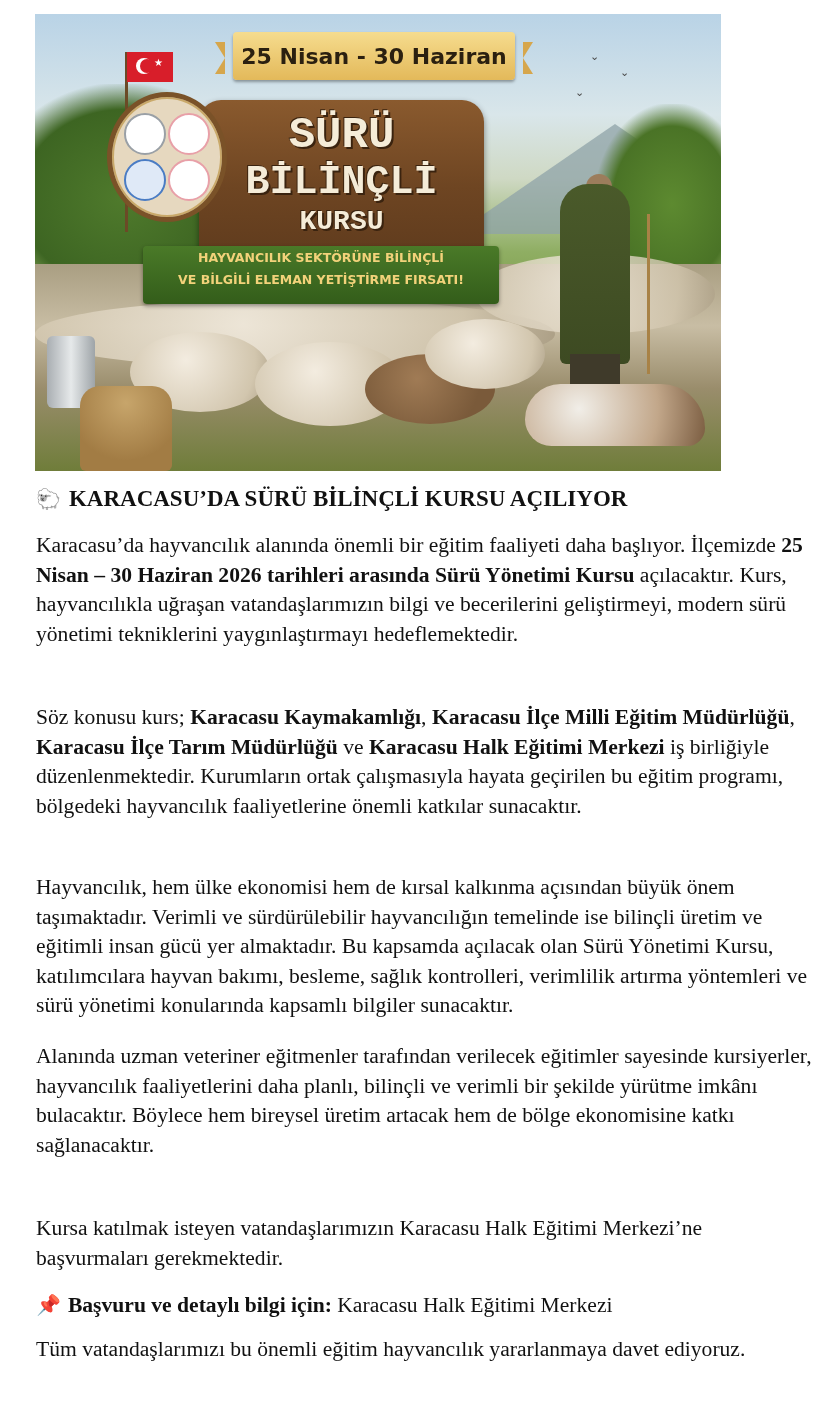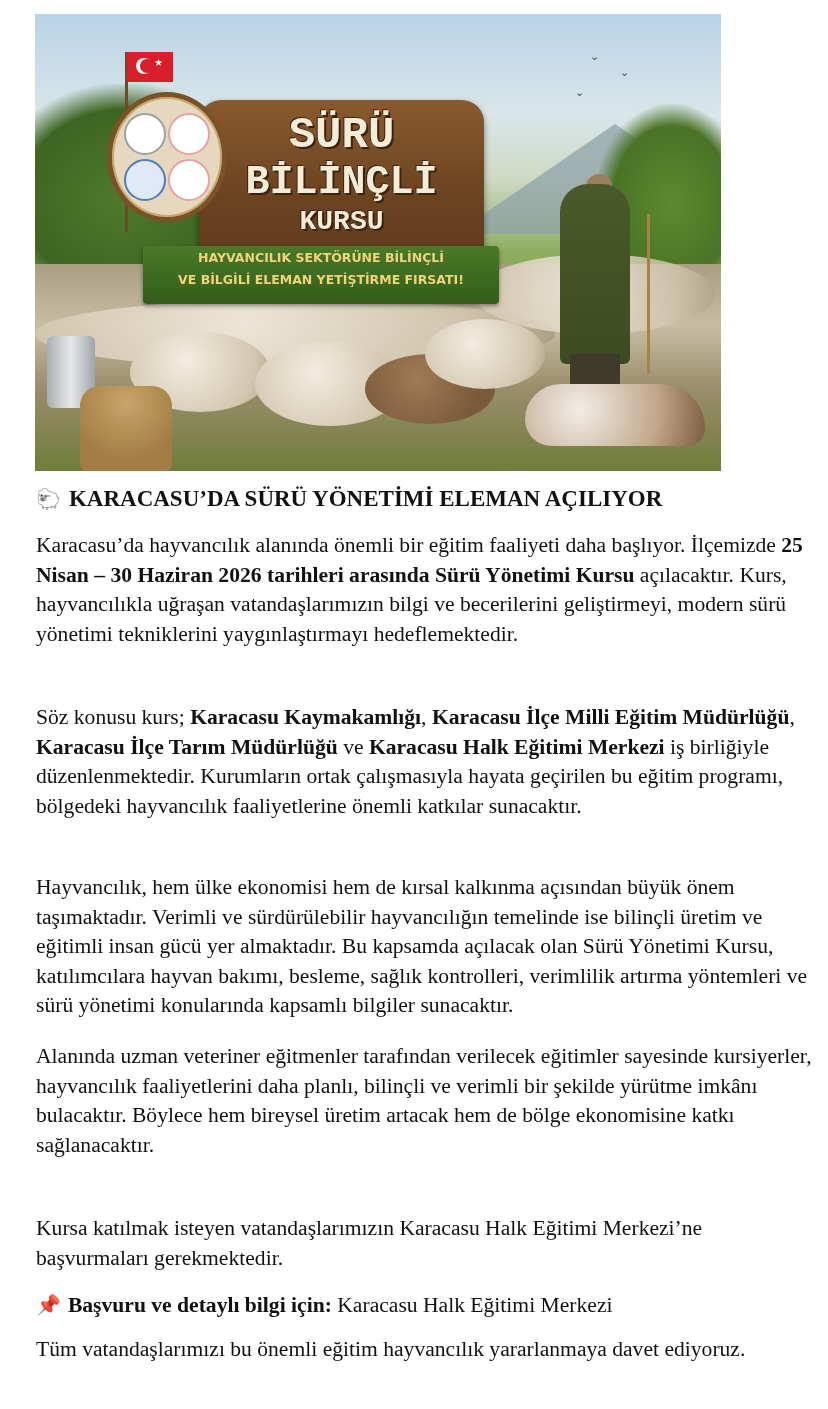--- a/index.html
+++ b/index.html
@@ -67,20 +67,21 @@
   <div class="staff"></div>
   <div class="dog"></div>
   <span class="bird" style="left:555px;top:36px">⌄</span>
   <span class="bird" style="left:585px;top:52px">⌄</span>
   <span class="bird" style="left:540px;top:72px">⌄</span>
 
   <div class="pole"></div>
   <div class="flag"></div>
   <span class="flag-star">★</span>
 
+  <div class="ribbon-date">25 Nisan - 30 Haziran</div>
 
   <div class="sign">
     <div class="sign-text" style="top:10px;font-size:44px;">SÜRÜ</div>
     <div class="sign-text" style="top:60px;font-size:40px;">BİLİNÇLİ</div>
     <div class="sign-text" style="top:106px;font-size:28px;">KURSU</div>
   </div>
 
   <div class="logo-medal">
     <div class="logo" style="left:12px;top:16px;border-color:#9aa0a6"></div>
     <div class="logo" style="left:56px;top:16px;border-color:#e8a0a8"></div>
@@ -88,21 +89,21 @@
     <div class="logo" style="left:56px;top:62px;border-color:#e8a0a8"></div>
   </div>
 
   <div class="green-ribbon">
     <div>HAYVANCILIK SEKTÖRÜNE BİLİNÇLİ</div>
     <div>VE BİLGİLİ ELEMAN YETİŞTİRME FIRSATI!</div>
   </div>
 </div>
 
 <div class="headline">
-  <span class="emoji">🐑</span><span>KARACASU’DA SÜRÜ YÖNETİMİ ELEMAN AÇILIYOR</span>
+  <span class="emoji">🐑</span><span>KARACASU’DA SÜRÜ BİLİNÇLİ KURSU AÇILIYOR</span>
 </div>
 
 <div class="para" style="top:531px;">
   <span>Karacasu’da hayvancılık alanında önemli bir eğitim faaliyeti daha başlıyor. İlçemizde </span><b>25 Nisan – 30 Haziran 2026 tarihleri arasında Sürü Yönetimi Kursu</b><span> açılacaktır. Kurs, hayvancılıkla uğraşan vatandaşlarımızın bilgi ve becerilerini geliştirmeyi, modern sürü yönetimi tekniklerini yaygınlaştırmayı hedeflemektedir.</span>
 </div>
 
 <div class="para" style="top:703px;">
   <span>Söz konusu kurs; </span><b>Karacasu Kaymakamlığı</b><span>, </span><b>Karacasu İlçe Milli Eğitim Müdürlüğü</b><span>, </span><b>Karacasu İlçe Tarım Müdürlüğü</b><span> ve </span><b>Karacasu Halk Eğitimi Merkezi</b><span> iş birliğiyle düzenlenmektedir. Kurumların ortak çalışmasıyla hayata geçirilen bu eğitim programı, bölgedeki hayvancılık faaliyetlerine önemli katkılar sunacaktır.</span>
 </div>
 

